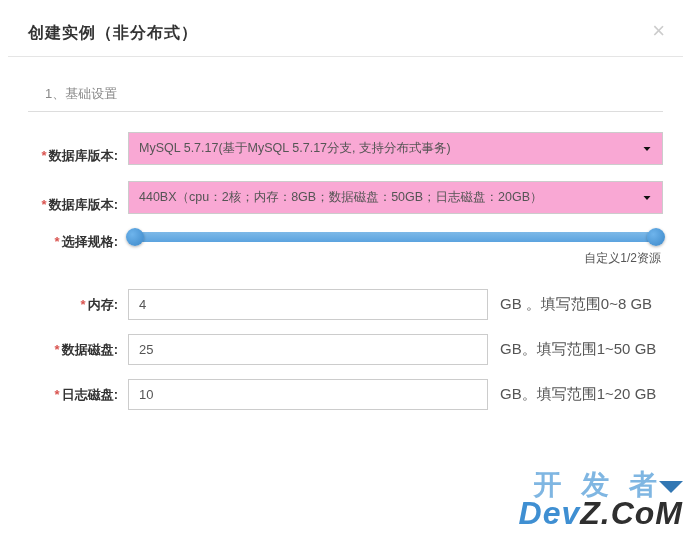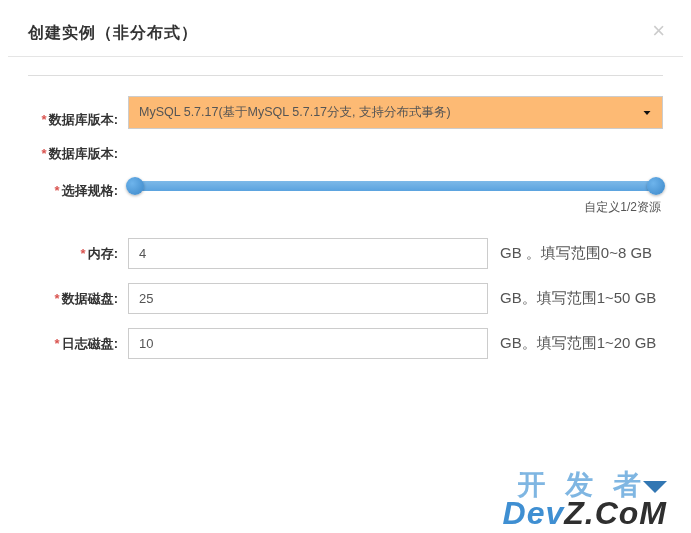--- a/index.html
+++ b/index.html
@@ -87,21 +87,21 @@
     .select-wrap {
       flex: 1;
       position: relative;
     }
     .select-box {
       width: 100%;
       border: 1px solid #ccc;
       padding: 7px 30px 7px 10px;
       font-size: 12.5px;
       color: #555;
-      background: #fdba74;
+      background: #f9a8d4;
       font-family: inherit;
       position: relative;
       cursor: pointer;
     }
     .select-caret {
       position: absolute;
       right: 10px;
       top: 50%;
       transform: translateY(-50%);
       pointer-events: none;
@@ -161,21 +161,21 @@
       background: #fff;
       font-family: inherit;
     }
     .input-hint {
       margin-left: 12px;
       font-size: 15px;
       color: #555;
     }
     .watermark {
       position: absolute;
-      right: 24px;
+      right: 8px;
       bottom: 4px;
       text-align: right;
       pointer-events: none;
       font-family: Arial, sans-serif;
       line-height: 1;
     }
     .wm-line1 {
       font-size: 28px;
       color: #7fb6e2;
       font-weight: 600;
@@ -204,39 +204,48 @@
 <body>
 
 <div class="modal">
   <div class="modal-header">
     <div class="modal-title">创建实例（非分布式）</div>
     <div class="close-btn">×</div>
   </div>
 
   <div class="tabs">
     <div class="tab-list">
+      <div class="tab">1、基础设置</div>
     </div>
   </div>
 
   <div class="form-body">
 
     <div class="form-row">
       <div class="form-label"><span class="required">*</span><span>数据库版本:</span></div>
       <div class="select-wrap">
         <div class="select-box">MySQL 5.7.17(基于MySQL 5.7.17分支, 支持分布式事务)</div>
         <span class="select-caret">
           <svg viewBox="0 0 24 24">
               <path d="M5 8l7 8 7-8z" fill="#111"></path>
             </svg>
         </span>
       </div>
     </div>
 
     <div class="form-row">
       <div class="form-label"><span class="required">*</span><span>数据库版本:</span></div>
+      <div class="select-wrap">
+        <div class="select-box">440BX（cpu：2核；内存：8GB；数据磁盘：50GB；日志磁盘：20GB）</div>
+        <span class="select-caret">
+          <svg viewBox="0 0 24 24">
+              <path d="M5 8l7 8 7-8z" fill="#111"></path>
+            </svg>
+        </span>
+      </div>
     </div>
 
     <div class="slider-row">
       <div class="form-label" style="padding-top:3px;"><span class="required">*</span><span>选择规格:</span></div>
       <div class="slider-container">
         <div class="slider-track">
           <div class="slider-handle left"></div>
           <div class="slider-handle right"></div>
         </div>
         <div class="slider-labels">

